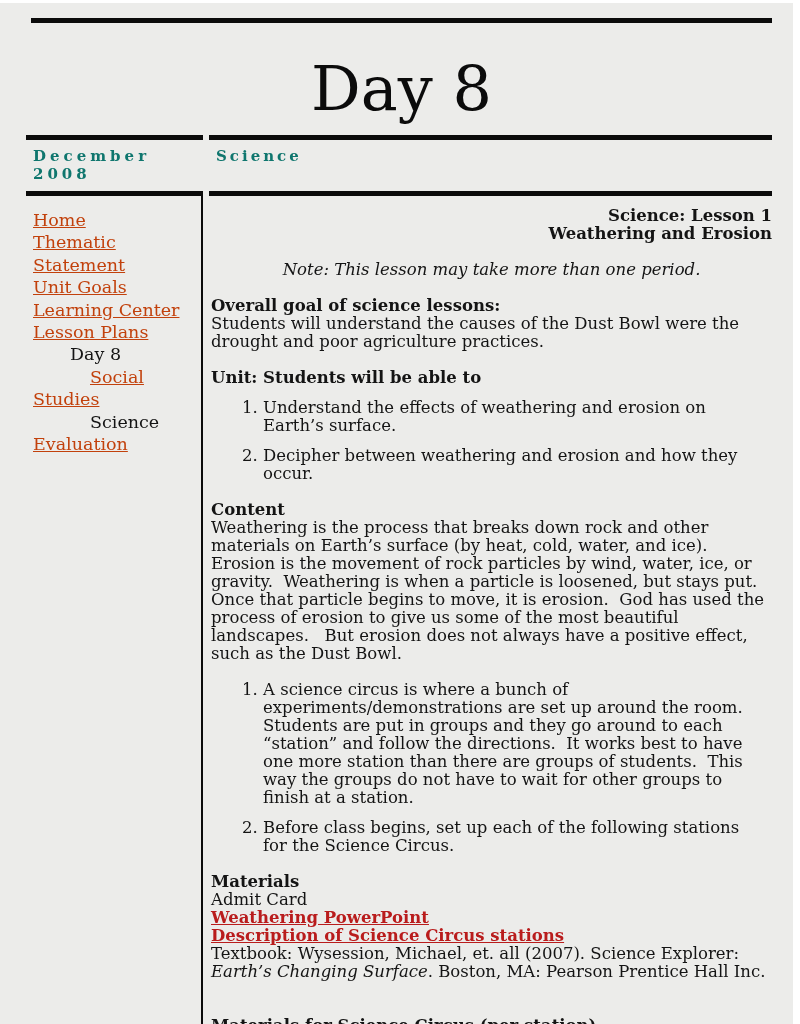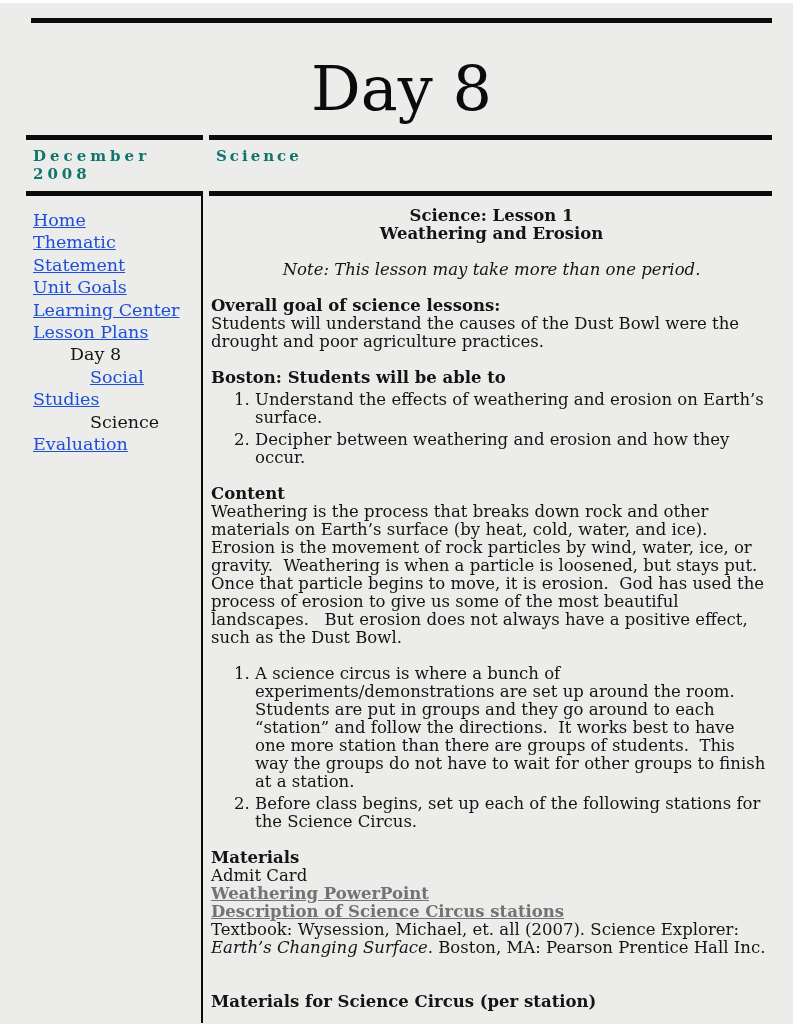--- a/index.html
+++ b/index.html
@@ -26,33 +26,33 @@
   .header-label{
     font-weight:bold;font-size:15px;line-height:18px;color:#0f766e;
   }
   .header-label.left{letter-spacing:4px;width:150px;}
   .header-label.right{letter-spacing:3px;}
   .columns{display:flex;align-items:stretch;min-height:827px;}
   .sidebar{width:201px;padding:13px 11px 0 33px;box-sizing:border-box;}
   .v-divider{width:2px;background:#0b0b0b;}
   .main{flex:1;padding:11px 21px 0 8px;box-sizing:border-box;}
   .nav-line{font-size:17.5px;line-height:22.4px;}
-  .nav-line a{color:#1d4ed8;text-decoration:underline;}
+  .nav-line a{color:#c2410c;text-decoration:underline;}
   .nav-text{color:#141414;}
   .indent-1{text-indent:37px;}
   .indent-2{text-indent:57px;}
   .main{font-size:16.5px;line-height:18px;}
   .main p{margin:0 0 18px 0;white-space:pre-wrap;}
   .main .tight{margin:0;}
-  .center{text-align:center;}
+  .center{text-align:right;}
   b,.bold{font-weight:bold;}
   .italic{font-style:italic;text-align:center;}
   .main ol{margin:0 0 18px 0;padding:0 0 0 40px;}
-  .main li{margin:4px;white-space:pre-wrap;}
-  .mat-link{display:block;color:#737373;font-weight:bold;text-decoration:underline;font-size:16.5px;line-height:18px;}
+  .main li{margin:12px;white-space:pre-wrap;}
+  .mat-link{display:block;color:#b91c1c;font-weight:bold;text-decoration:underline;font-size:16.5px;line-height:18px;}
   .book-title{}
   .gap2{height:36px;}
 </style>
 </head>
 <body>
 
 <div class="page">
 
   <div class="top-rule"></div>
 
@@ -85,21 +85,21 @@
 
     <div class="main">
 
       <p class="center bold tight">Science: Lesson 1</p>
       <p class="center bold">Weathering and Erosion</p>
 
       <p class="italic">Note: This lesson may take more than one period.</p>
 
       <p><b>Overall goal of science lessons:</b><br><span>Students will understand the causes of the Dust Bowl were the drought and poor agriculture practices.</span></p>
 
-      <div class="bold">Boston: Students will be able to</div>
+      <div class="bold">Unit: Students will be able to</div>
       <ol>
         <li>Understand the effects of weathering and erosion on Earth’s surface.</li>
         <li>Decipher between weathering and erosion and how they occur.</li>
       </ol>
 
       <div class="bold">Content</div>
       <p>Weathering is the process that breaks down rock and other materials on Earth’s surface (by heat, cold, water, and ice).  Erosion is the movement of rock particles by wind, water, ice, or gravity.  Weathering is when a particle is loosened, but stays put.  Once that particle begins to move, it is erosion.  God has used the process of erosion to give us some of the most beautiful landscapes.   But erosion does not always have a positive effect, such as the Dust Bowl.</p>
 
       <ol>
         <li>A science circus is where a bunch of experiments/demonstrations are set up around the room.  Students are put in groups and they go around to each “station” and follow the directions.  It works best to have one more station than there are groups of students.  This way the groups do not have to wait for other groups to finish at a station.</li>

